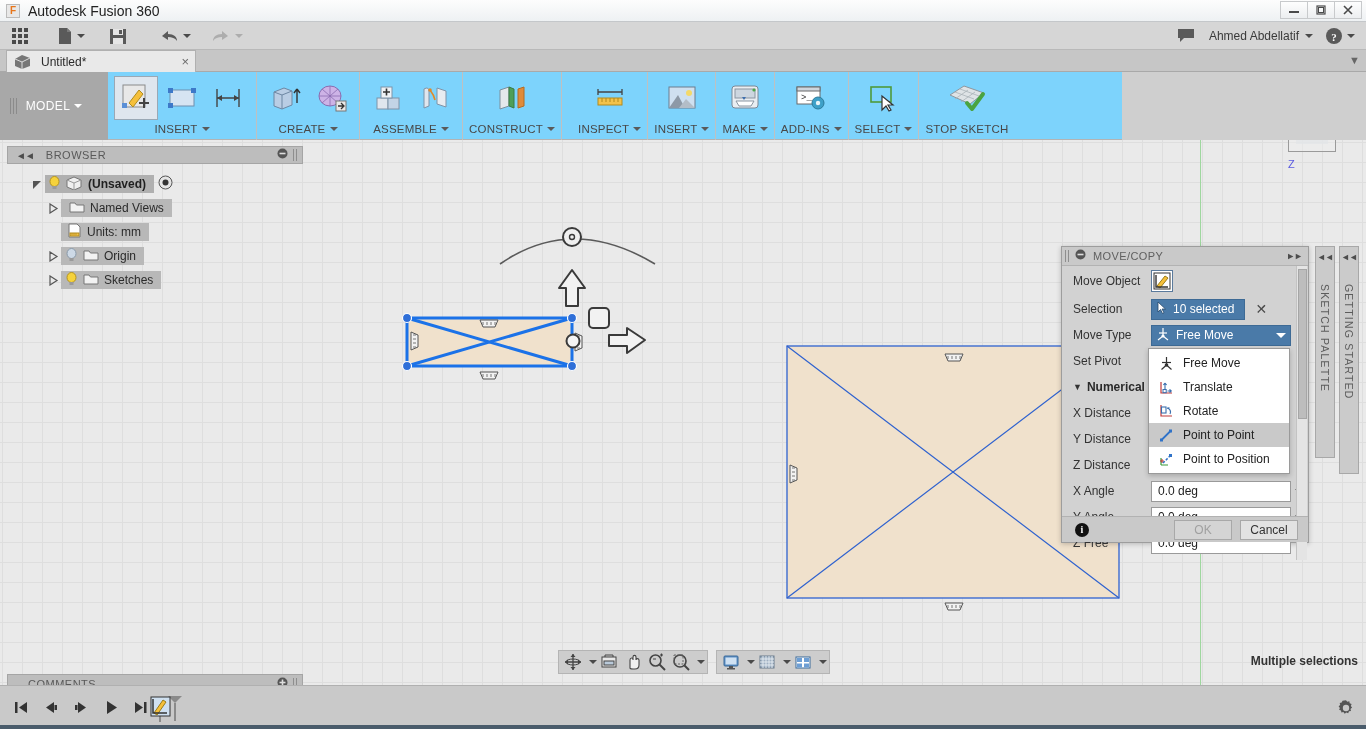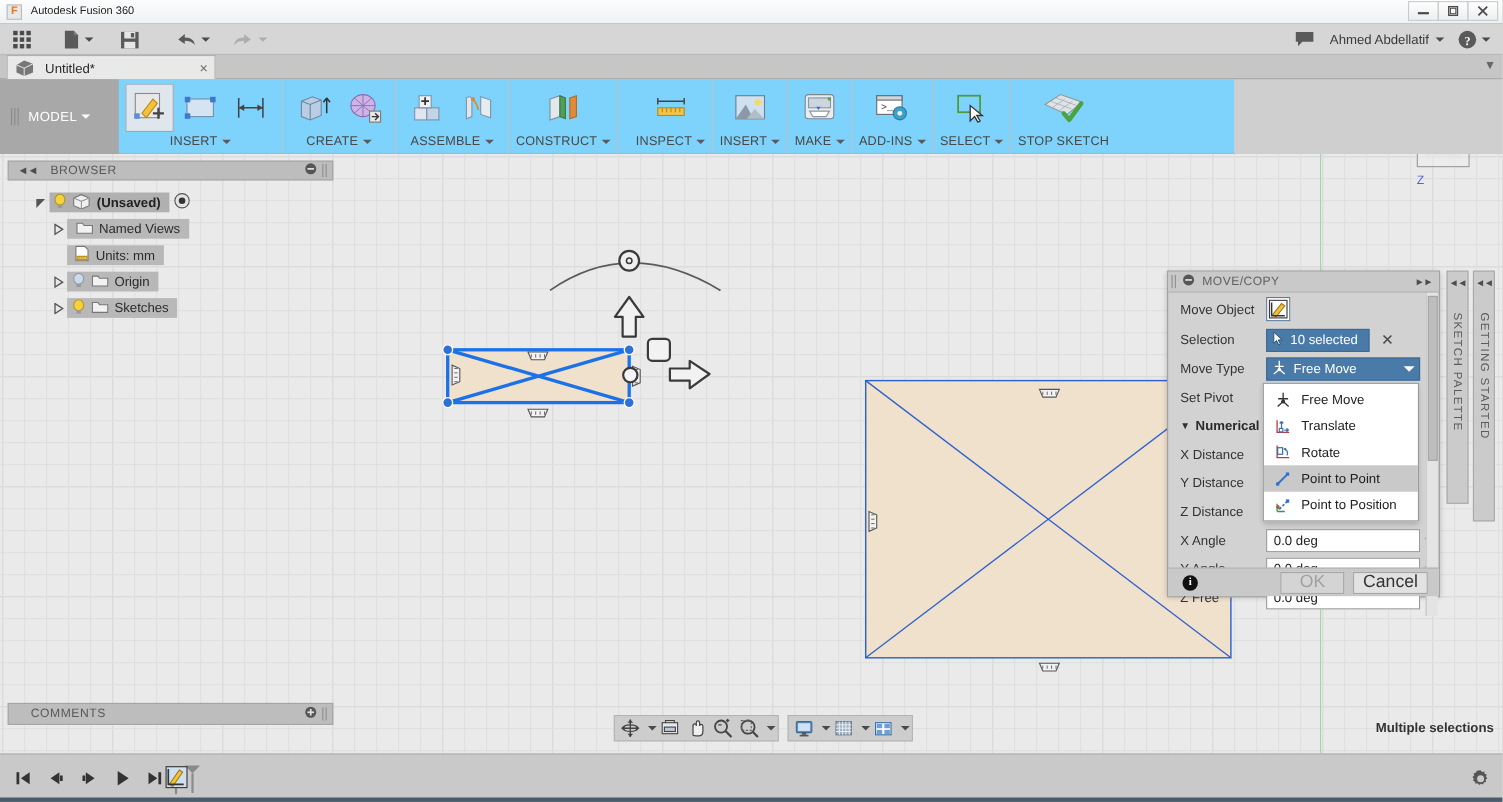--- a/index.html
+++ b/index.html
@@ -19,21 +19,21 @@
     background: linear-gradient(#fdfdfd,#eef1f3);
     border-bottom:1px solid #c4c7ca;
     display:flex; align-items:center;
   }
   .tb-logo { width:14px; height:14px; margin-left:6px; position:relative; }
   .tb-logo .f {
     width:14px;height:14px;background:#e8e8e8;border:1px solid #bbb;
     font:bold 10px "Liberation Sans",sans-serif;color:#e8761b;
     display:flex;align-items:center;justify-content:center;line-height:1;
   }
-  .tb-title { margin-left:8px; font-size:10px; color:#222; }
+  .tb-title { margin-left:8px; font-size:14px; color:#222; }
   .win-ctrls { position:absolute; right:4px; top:1px; display:flex; gap:0; }
   .wc { width:28px; height:18px; display:flex;align-items:center;justify-content:center;
         border:1px solid #c8cacc; background:linear-gradient(#fefefe,#eceef0); margin-left:-1px;}
   .wc svg { display:block; }
   .wc.close { }
 
   
   .qat {
     position:absolute; left:0; top:22px; width:1366px; height:28px;
     background:#d6d6d6; border-bottom:1px solid #b9b9b9;
@@ -101,21 +101,21 @@
   .trow { height:24px; display:flex; align-items:center; font-size:12px; color:#2b2b2b; }
   .twist { width:16px; display:flex; align-items:center; justify-content:center; }
   .twist svg { display:block; }
   .tlabelwrap { display:inline-flex; align-items:center; height:18px; background:#b8b8b8;
                 padding:0 8px 0 3px; gap:5px; }
   .tlabelwrap.root { background:#b0b0b0; }
   .tlabel { font-size:12px; }
   .tlabel.bold { font-weight:bold; color:#1f1f1f; }
 
   .comments {
-    position:absolute; left:7px; top:639px; width:296px; height:20px;
+    position:absolute; left:7px; top:674px; width:296px; height:20px;
     background:#bdbdbd; border:1px solid #a5a5a5; display:flex; align-items:center;
   }
   .comments .ct { margin-left:20px; font-size:11px; color:#595959; letter-spacing:.5px; }
 
   
   .canvas {
     position:absolute; left:0; top:140px; width:1366px; height:545px;
     background:#eaeaea; overflow:hidden;
   }
   .grid {
@@ -208,21 +208,21 @@
   .dlg-scroll { position:absolute; right:1px; top:0; width:11px; height:294px; background:#e4e4e4;
                 border-left:1px solid #c3c3c3; }
   .dlg-thumb { position:absolute; left:1px; top:3px; width:9px; height:150px; background:#bdbdbd;
                border:1px solid #a6a6a6; }
 
   .dlg-foot { position:absolute; left:0; bottom:0; width:246px; height:26px; background:#c9c9c9;
               border-top:1px solid #b2b2b2; display:flex; align-items:center; }
   .info-i { margin-left:13px; width:14px;height:14px;border-radius:50%;background:#111;color:#fff;
             font:bold 10px "Liberation Serif",serif; display:flex;align-items:center;justify-content:center;}
   .dbtn { height:20px; min-width:58px; padding:0 8px; display:flex;align-items:center;justify-content:center;
-          font-size:16px; border:1px solid #a8a8a8; background:#dcdcdc; }
+          font-size:12px; border:1px solid #a8a8a8; background:#dcdcdc; }
   .dbtn.ok { color:#a0a0a0; background:#d4d4d4; margin-left:auto; }
   .dbtn.cancel { color:#333; background:#e2e2e2; margin-left:8px; margin-right:10px; }
 
   
   .dropdown {
     position:absolute; left:1148px; top:348px; width:142px;
     background:#fff; border:1px solid #9a9a9a; box-shadow:0 2px 5px rgba(0,0,0,.2);
     padding:2px 0; z-index:50;
   }
   .ditem { height:24px; display:flex; align-items:center; gap:8px; padding:0 8px; font-size:12px; color:#222; }

